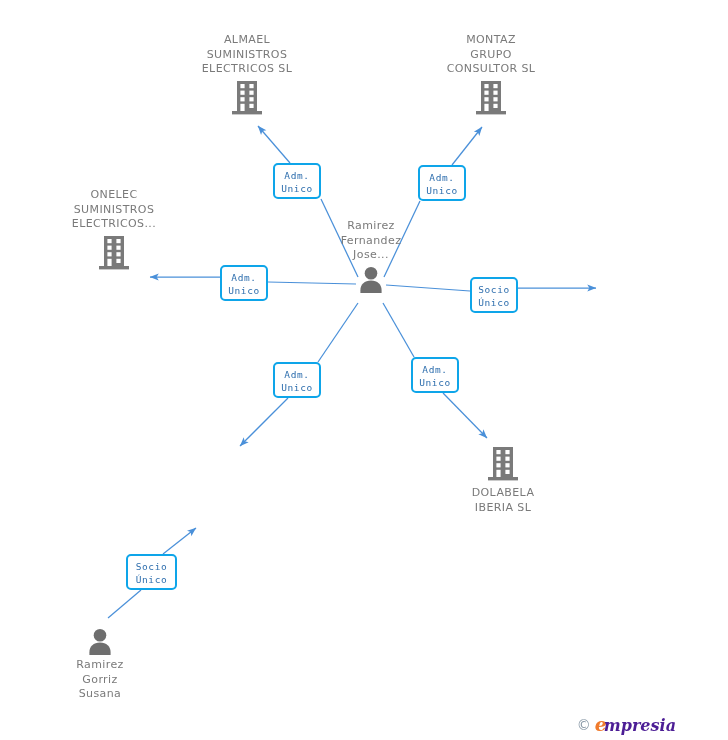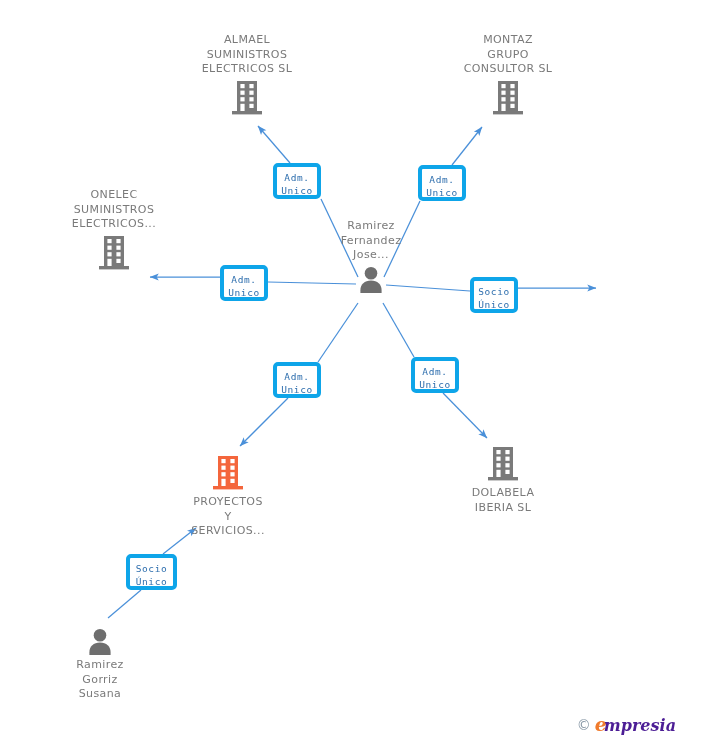--- a/index.html
+++ b/index.html
@@ -46,21 +46,21 @@
   }
   .node.company-above .node-label { margin-bottom: 3px; }
   .node.company-below .node-label { margin-top: 4px; }
   .node.person-below .node-label  { margin-top: 3px; }
   .node.person-above .node-label  { margin-bottom: 2px; }
 
   
   .rel-label {
     position: absolute;
     box-sizing: border-box;
-    border: 4px solid #0ea5e9;
+    border: 2px solid #0ea5e9;
     border-radius: 5px;
     background: #ffffff;
     color: #2f6fae;
     font-family: "DejaVu Sans Mono", monospace;
     font-size: 9.5px;
     line-height: 13px;
     letter-spacing: 0.6px;
     text-align: center;
     padding: 4px 2px 3px 2px;
     white-space: pre-line;
@@ -146,21 +146,21 @@
       <rect x="17.4" y="4" width="4.2" height="4.2" fill="#ffffff"></rect>
       <rect x="8.4" y="10.6" width="4.2" height="4.2" fill="#ffffff"></rect>
       <rect x="17.4" y="10.6" width="4.2" height="4.2" fill="#ffffff"></rect>
       <rect x="8.4" y="17.2" width="4.2" height="4.2" fill="#ffffff"></rect>
       <rect x="17.4" y="17.2" width="4.2" height="4.2" fill="#ffffff"></rect>
       <rect x="8.4" y="23.8" width="4.2" height="7.2" fill="#ffffff"></rect>
       <rect x="17.4" y="23.8" width="4.2" height="4.2" fill="#ffffff"></rect>
     </svg>
   </div>
 
-  <div class="node company-above" style="left:508px; top:33px;">
+  <div class="node company-above" style="left:491px; top:33px;">
     <div class="node-label">MONTAZ
 GRUPO
 CONSULTOR SL</div>
     <svg class="node-glyph" width="30" height="36" viewBox="0 0 30 36">
       <rect x="5" y="1" width="20" height="30" fill="#7a7a7a"></rect>
       <rect x="0" y="31" width="30" height="3.4" fill="#7a7a7a"></rect>
       <rect x="8.4" y="4" width="4.2" height="4.2" fill="#ffffff"></rect>
       <rect x="17.4" y="4" width="4.2" height="4.2" fill="#ffffff"></rect>
       <rect x="8.4" y="10.6" width="4.2" height="4.2" fill="#ffffff"></rect>
       <rect x="17.4" y="10.6" width="4.2" height="4.2" fill="#ffffff"></rect>
@@ -193,37 +193,20 @@
   <div class="node person-above" style="left:371px; top:219px;">
     <div class="node-label">Ramirez
 Fernandez
 Jose...</div>
     <svg class="node-glyph" width="28" height="28" viewBox="0 0 28 28">
       <circle cx="14" cy="8.2" r="6.3" fill="#6e6e6e"></circle>
       <path d="M14,15.6 C20.4,15.6 24.6,19.6 24.6,25.2 L24.6,28 L3.4,28 L3.4,25.2 C3.4,19.6 7.6,15.6 14,15.6 Z" fill="#6e6e6e"></path>
     </svg>
   </div>
 
-  <div class="node company-below" style="left:228px; top:455px;">
-    <svg class="node-glyph" width="30" height="36" viewBox="0 0 30 36">
-      <rect x="5" y="1" width="20" height="30" fill="#f4663c"></rect>
-      <rect x="0" y="31" width="30" height="3.4" fill="#f4663c"></rect>
-      <rect x="8.4" y="4" width="4.2" height="4.2" fill="#ffffff"></rect>
-      <rect x="17.4" y="4" width="4.2" height="4.2" fill="#ffffff"></rect>
-      <rect x="8.4" y="10.6" width="4.2" height="4.2" fill="#ffffff"></rect>
-      <rect x="17.4" y="10.6" width="4.2" height="4.2" fill="#ffffff"></rect>
-      <rect x="8.4" y="17.2" width="4.2" height="4.2" fill="#ffffff"></rect>
-      <rect x="17.4" y="17.2" width="4.2" height="4.2" fill="#ffffff"></rect>
-      <rect x="8.4" y="23.8" width="4.2" height="7.2" fill="#ffffff"></rect>
-      <rect x="17.4" y="23.8" width="4.2" height="4.2" fill="#ffffff"></rect>
-    </svg>
-    <div class="node-label">PROYECTOS
-Y
-SERVICIOS...</div>
-  </div>
 
   <div class="node company-below" style="left:503px; top:446px;">
     <svg class="node-glyph" width="30" height="36" viewBox="0 0 30 36">
       <rect x="5" y="1" width="20" height="30" fill="#7a7a7a"></rect>
       <rect x="0" y="31" width="30" height="3.4" fill="#7a7a7a"></rect>
       <rect x="8.4" y="4" width="4.2" height="4.2" fill="#ffffff"></rect>
       <rect x="17.4" y="4" width="4.2" height="4.2" fill="#ffffff"></rect>
       <rect x="8.4" y="10.6" width="4.2" height="4.2" fill="#ffffff"></rect>
       <rect x="17.4" y="10.6" width="4.2" height="4.2" fill="#ffffff"></rect>
       <rect x="8.4" y="17.2" width="4.2" height="4.2" fill="#ffffff"></rect>

